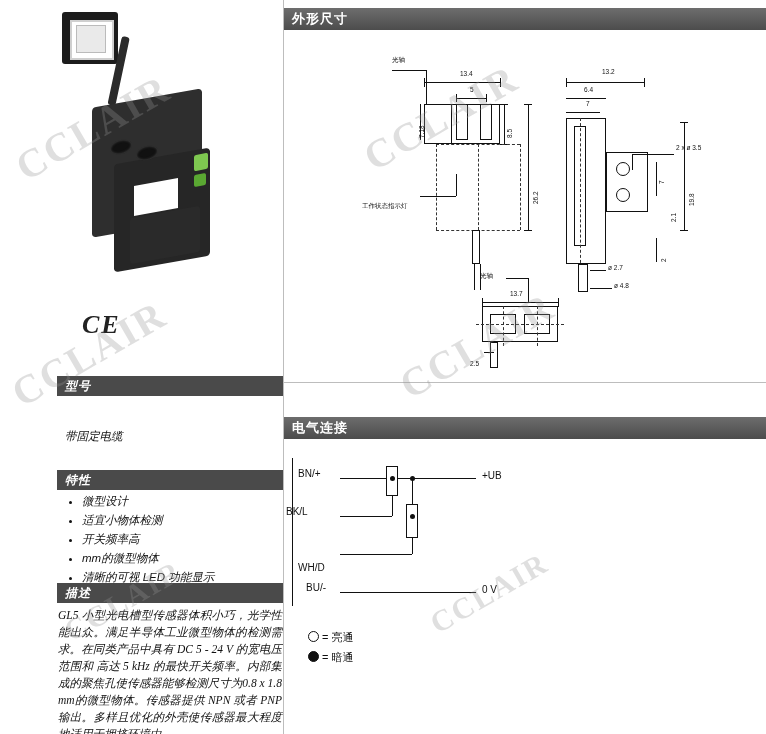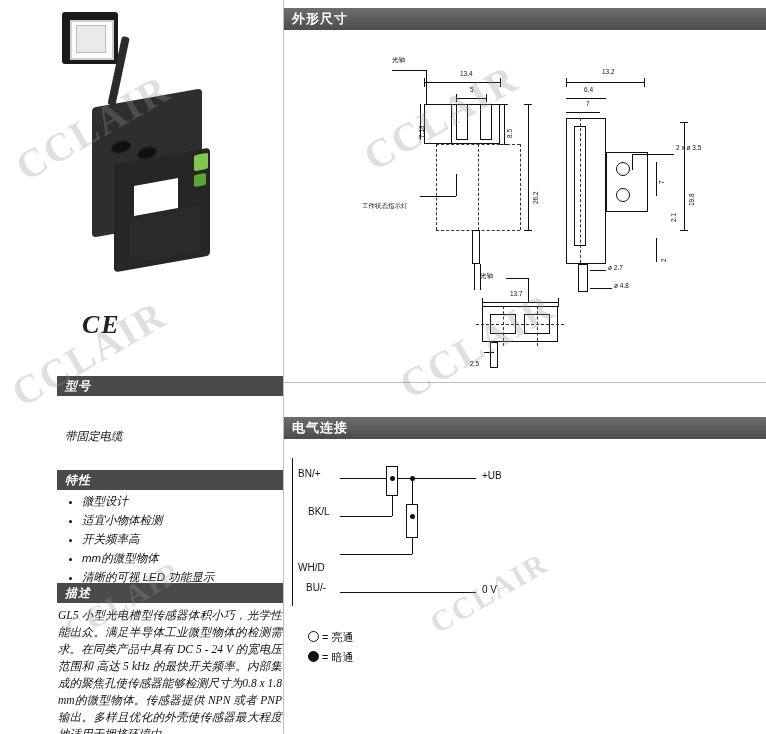--- a/index.html
+++ b/index.html
@@ -304,21 +304,21 @@
     <div class="dlabel" style="left:186px;top:326px;">2.5</div>
     <div class="ln h" style="left:200px;top:318px;width:10px;"></div>
   </div>
 
   <div class="mid-rule"></div>
   <div class="bar light elec-bar">电气连接</div>
 
   <div class="circuit">
 
     <div class="tlabel" style="left:14px;top:16px;">BN/+</div>
-    <div class="tlabel" style="left:24px;top:54px;">BK/L</div>
+    <div class="tlabel" style="left:2px;top:54px;">BK/L</div>
     <div class="tlabel" style="left:14px;top:92px;margin-top:18px;">WH/D</div>
     <div class="tlabel" style="left:14px;top:130px;margin-left:8px;">BU/-</div>
 
     <div class="ln v" style="left:8px;top:6px;height:148px;"></div>
 
     <div class="ln h" style="left:56px;top:26px;width:136px;"></div>
     <div class="ln h" style="left:56px;top:64px;width:52px;"></div>
     <div class="ln h" style="left:56px;top:102px;width:72px;"></div>
     <div class="ln h" style="left:56px;top:140px;width:136px;"></div>
 

